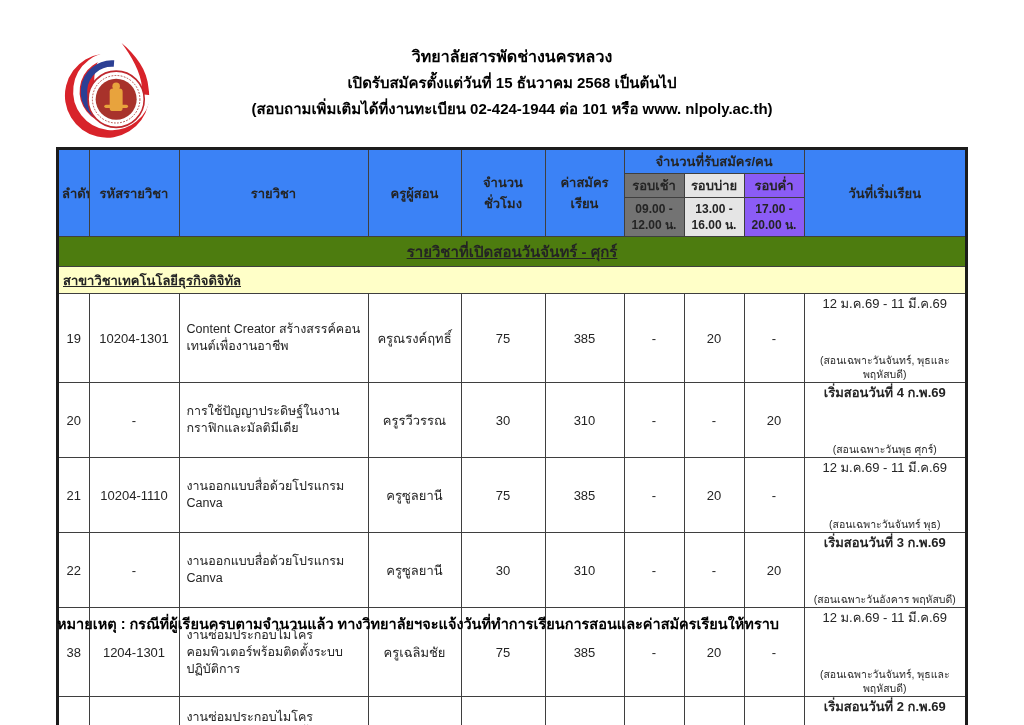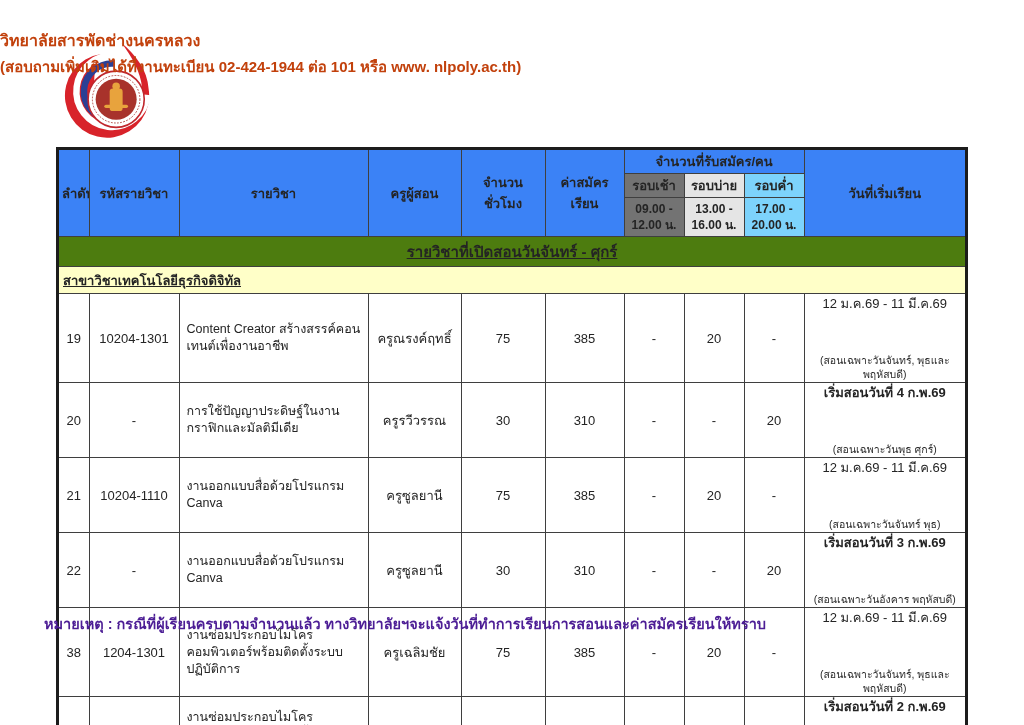--- a/index.html
+++ b/index.html
@@ -2,51 +2,51 @@
 <html><head>
 <meta charset="utf-8">
 <style>
   html,body{margin:0;padding:0;background:#fff;}
   body{width:1024px;height:725px;position:relative;overflow:hidden;
        font-family:"Liberation Sans","DejaVu Sans",sans-serif;color:#1f1f1f;}
   .page{position:absolute;inset:0;}
   
   .logo{position:absolute;left:60px;top:42px;width:108px;height:108px;}
   
-  .titles{position:absolute;left:0;top:28px;width:1024px;
-          font-weight:bold;font-size:15px;line-height:26px;color:#c2410c;}
+  .titles{position:absolute;left:0;top:44px;width:1024px;text-align:center;
+          font-weight:bold;font-size:15px;line-height:26px;color:#000000;}
   .titles .t1{font-size:16px;}
   
   table{position:absolute;left:57px;top:148px;border-collapse:collapse;table-layout:fixed;
         width:908px;font-size:13px;color:#242424;}
   col.c-no{width:31px;} col.c-code{width:90px;} col.c-course{width:189px;}
   col.c-teacher{width:93px;} col.c-hours{width:84px;} col.c-fee{width:79px;}
   col.c-m{width:60px;} col.c-a{width:60px;} col.c-e{width:60px;} col.c-date{width:162px;}
   th,td{border:1px solid #3f3f3f;padding:1px 3px;text-align:center;vertical-align:middle;
         overflow:hidden;}
   table{border:2px solid #1c1c1c;outline:1px solid #1c1c1c;}
   th{font-weight:bold;background:#3b82f6;font-size:13px;}
   .h1{height:24px;} .h2{height:24px;} .h3{height:39px;}
   th.morning,td.morning-t{background:#737373;}
   th.afternoon,td.afternoon-t{background:#e5e5e5;}
-  th.evening,td.evening-t{background:#7dd3fc;}
+  th.evening,td.evening-t{background:#8b5cf6;}
   td.time{font-weight:bold;font-size:12px;white-space:pre-line;line-height:16px;}
   tr.banner td{background:#4d7c0f;height:27px;font-weight:bold;font-size:15px;}
   tr.banner .u{text-decoration:underline;}
   tr.section td{background:#ffffc8;height:24px;text-align:left;font-weight:bold;
                 font-size:13px;padding-left:4px;}
   tr.section .u{text-decoration:underline;}
   td.course{text-align:left;padding-left:7px;padding-right:4px;line-height:17px;font-size:12.5px;}
   .r19{height:60px;} .r20{height:55px;} .r21{height:42px;}
   .r22{height:48px;} .r23{height:61px;} .r24{height:45px;}
   td.date .dmain{font-size:13px;line-height:18px;}
   td.date .dmain.start{font-weight:bold;}
   td.date .dnote{font-size:10.5px;line-height:14px;color:#2a2a2a;margin-top:40px;}
   
-  .note{position:absolute;left:44px;top:612px;width:930px;color:#4c1d95;
+  .note{position:absolute;left:57px;top:612px;width:930px;color:#000000;
         font-weight:bold;font-size:14.5px;text-align:left;}
 </style>
 </head>
 <body>
 
 <div class="page">
 
   <div class="logo">
     <svg viewBox="0 0 100 100" width="108" height="108">
       <path d="M57 1 C70 12 81 26 82 43 A39 39 0 1 1 38 11 C32 23 29 38 35 51 A27 27 0 0 0 76 43 C75 28 66 13 57 1 Z" fill="#d8232a"></path>
@@ -56,20 +56,21 @@
       <circle cx="52" cy="53" r="22" fill="none" stroke="#a8322b" stroke-width="0.8" stroke-dasharray="1.6 1.3"></circle>
       <circle cx="52" cy="53" r="19" fill="#a8322b"></circle>
       <rect x="46" y="43" width="12" height="21" rx="3" fill="#e8a33d"></rect>
       <circle cx="52" cy="41" r="3.5" fill="#e8a33d"></circle>
       <rect x="41" y="58" width="22" height="3" rx="1.5" fill="#e8a33d"></rect>
     </svg>
   </div>
 
   <div class="titles">
     <div class="t1">วิทยาลัยสารพัดช่างนครหลวง</div>
+    <div>เปิดรับสมัครตั้งแต่วันที่ 15 ธันวาคม 2568 เป็นต้นไป</div>
     <div>(สอบถามเพิ่มเติมได้ที่งานทะเบียน  02-424-1944 ต่อ 101 หรือ www. nlpoly.ac.th)</div>
   </div>
 
   <table>
     <colgroup>
       <col class="c-no">
         <col class="c-code">
         <col class="c-course">
         <col class="c-teacher">
       <col class="c-hours">

